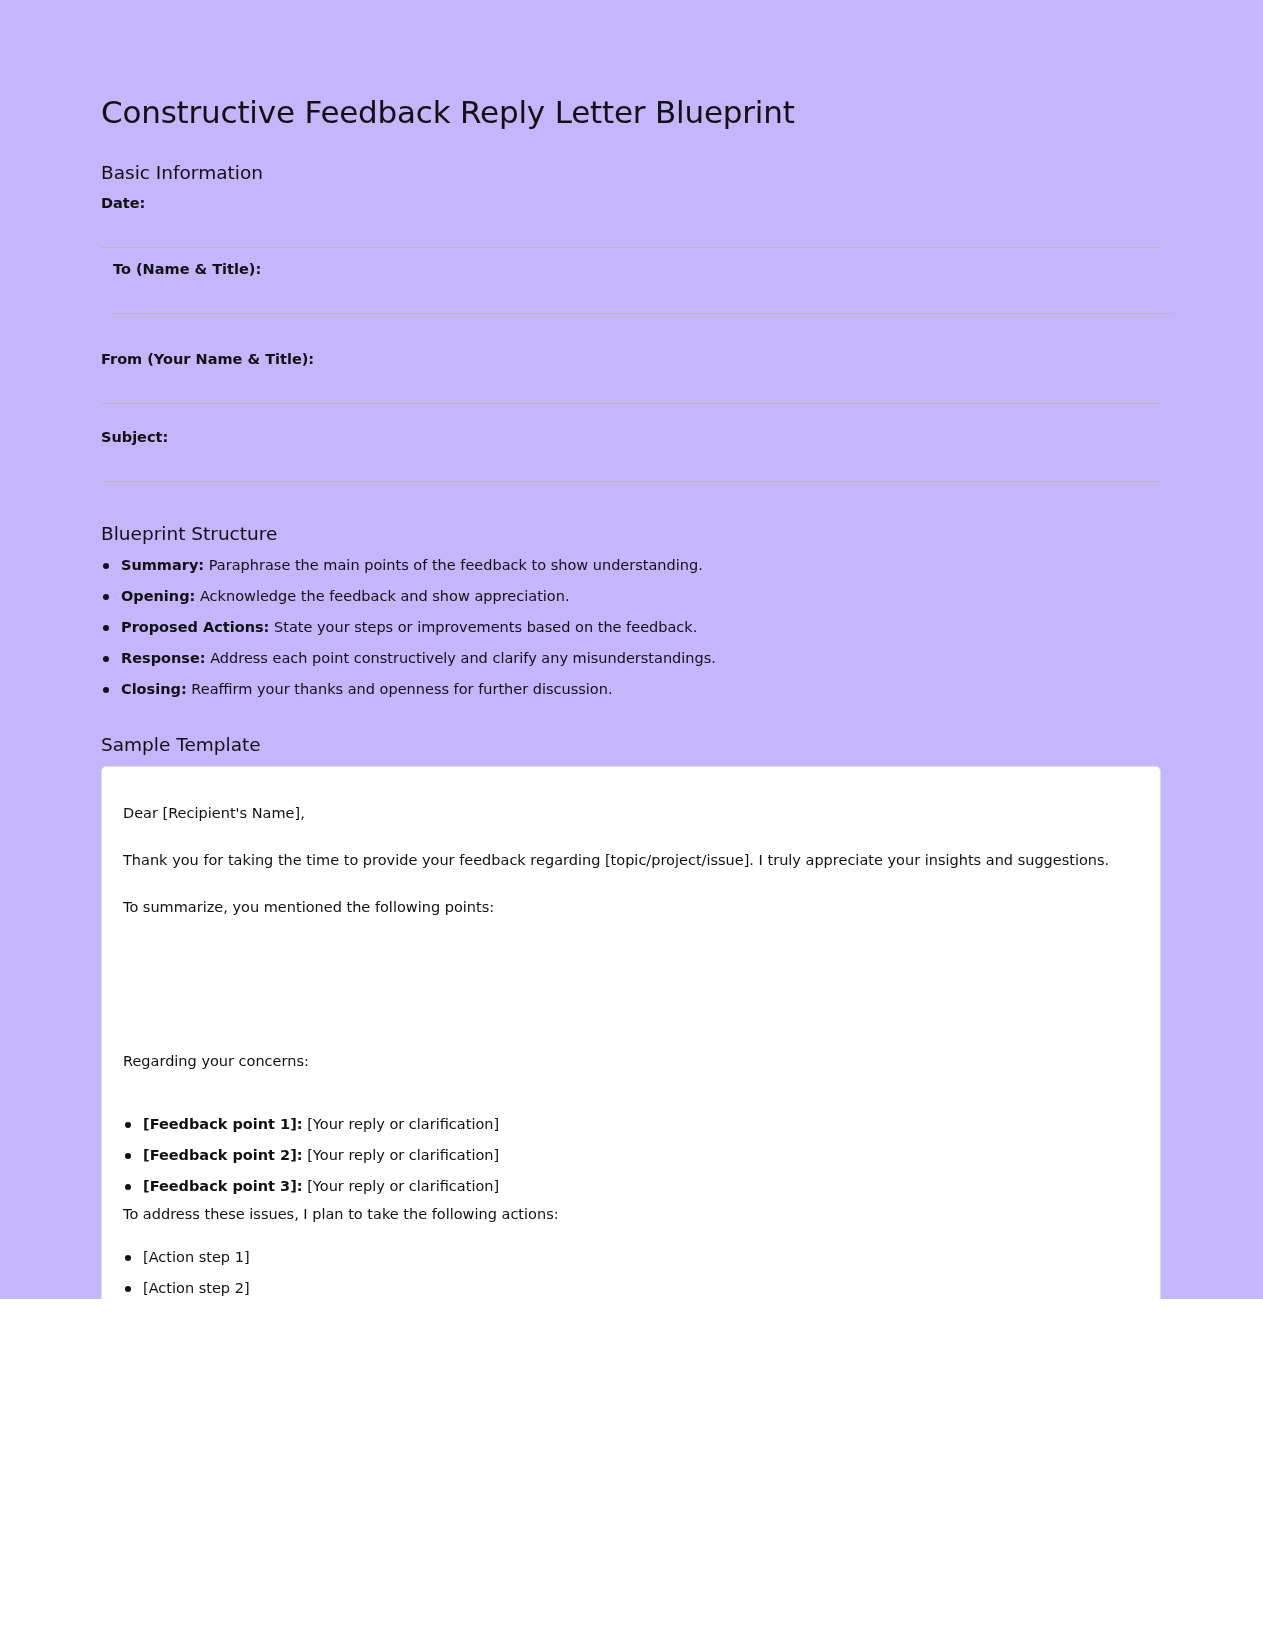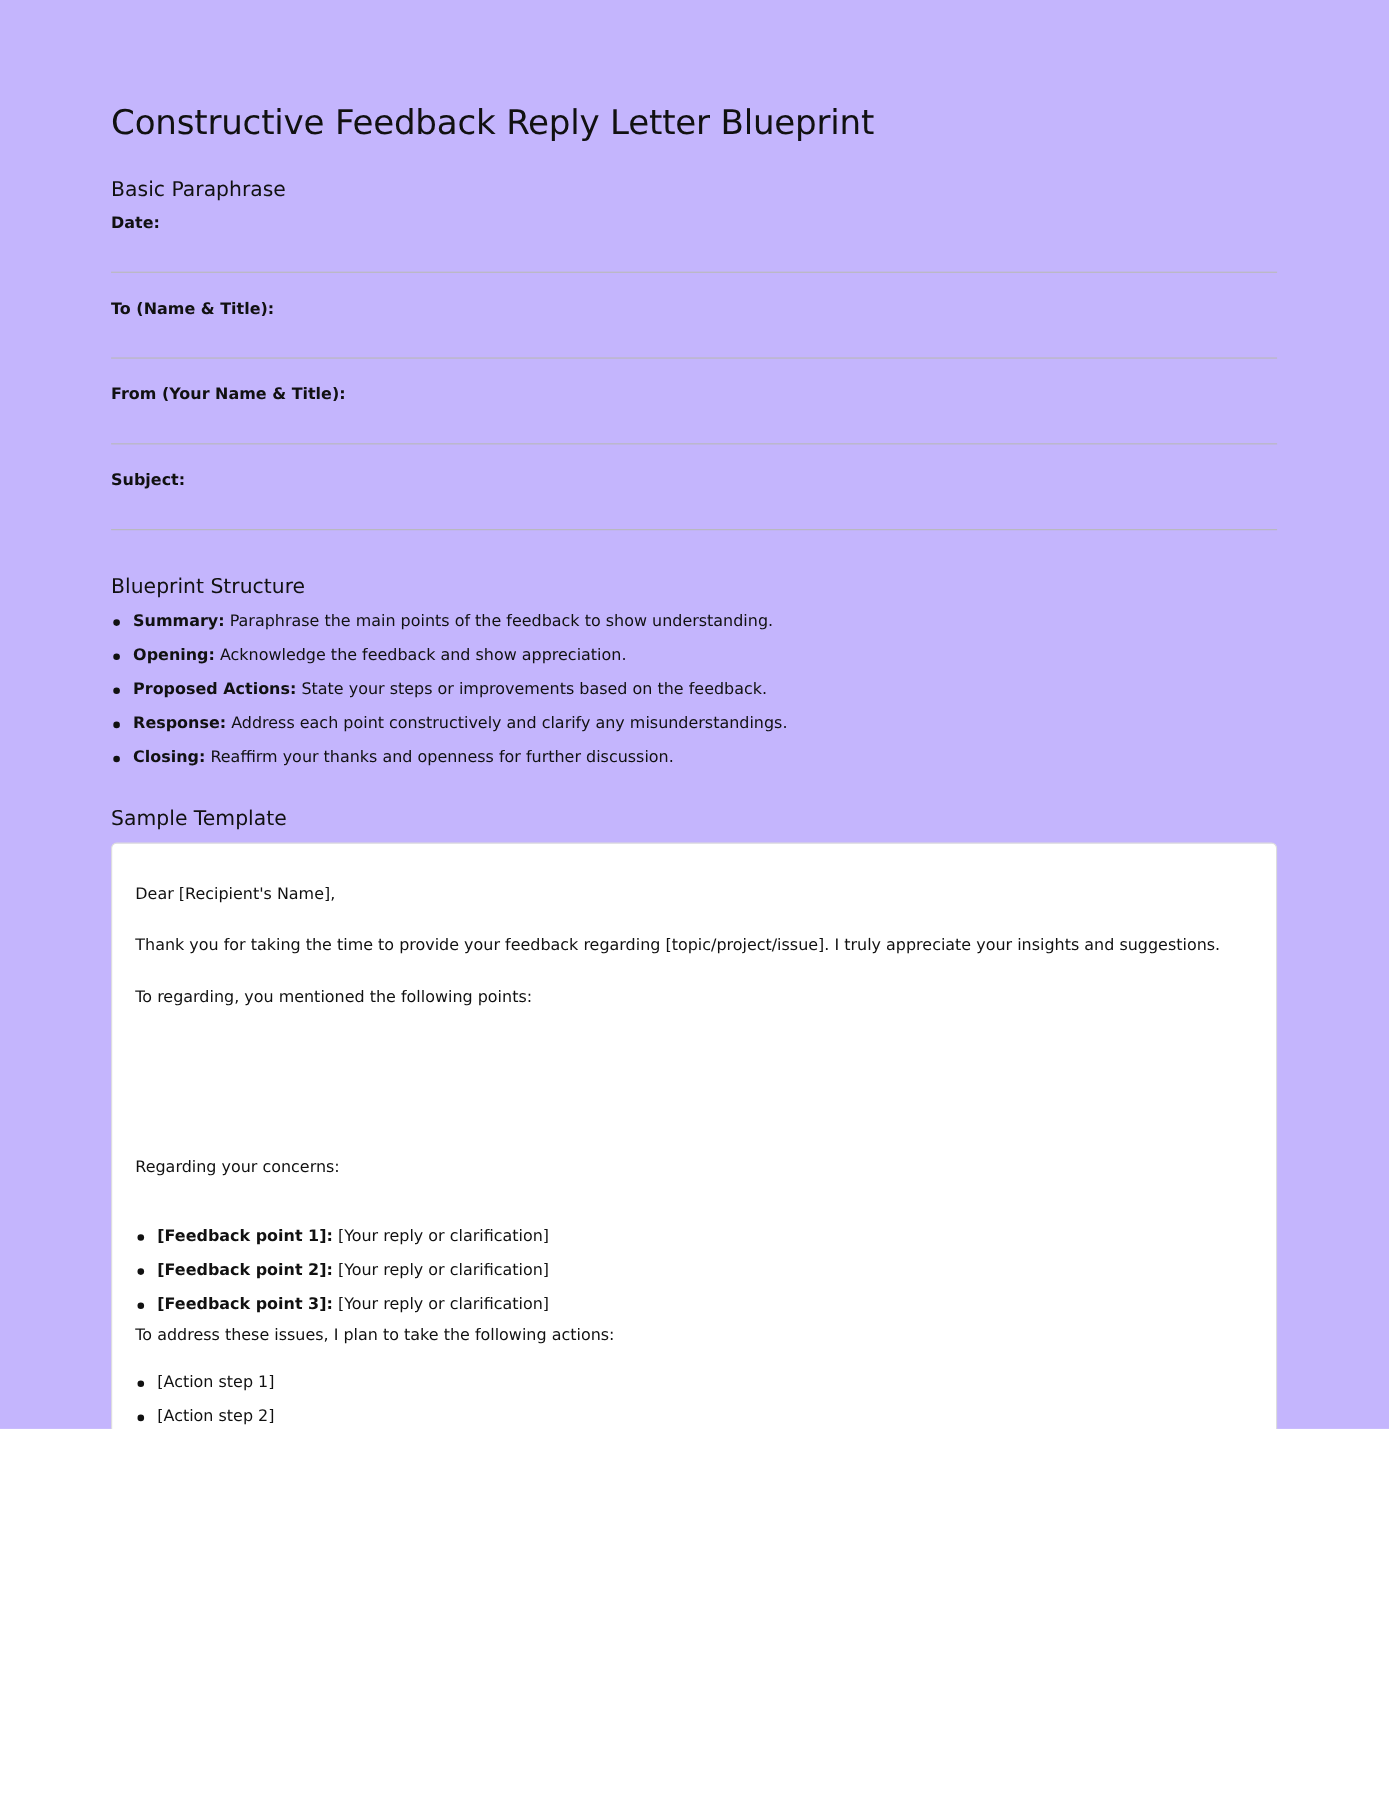--- a/index.html
+++ b/index.html
@@ -150,28 +150,28 @@
     }
   </style>
 </head>
 <body>
 
 <div class="viewport">
   <div class="page">
 
     <h1 class="title">Constructive Feedback Reply Letter Blueprint</h1>
 
-    <h2 class="section" style="top:162px;">Basic Paraphrase</h2>
+    <h2 class="section" style="top:162px;">Basic Information</h2>
 
     <div class="field" style="top:195px;">
       <label class="field-label">Date:</label>
       <input class="field-input" type="text" value="" style="">
     </div>
 
-    <div class="field" style="top:273px;">
+    <div class="field" style="top:261px;margin-left:12px;">
       <label class="field-label">To (Name &amp; Title):</label>
       <input class="field-input" type="text" value="" style="">
     </div>
 
     <div class="field" style="top:351px;">
       <label class="field-label">From (Your Name &amp; Title):</label>
       <input class="field-input" type="text" value="" style="">
     </div>
 
     <div class="field" style="top:429px;">
@@ -187,21 +187,21 @@
       <li><span class="bold">Proposed Actions:</span><span> State your steps or improvements based on the feedback.</span></li>
       <li><span class="bold">Response:</span><span> Address each point constructively and clarify any misunderstandings.</span></li>
       <li><span class="bold">Closing:</span><span> Reaffirm your thanks and openness for further discussion.</span></li>
     </ul>
 
     <h2 class="section" style="top:734px;">Sample Template</h2>
 
     <div class="template-box">
       <p class="tpl-para" style="top:36px;">Dear [Recipient's Name],</p>
       <p class="tpl-para" style="top:83px;">Thank you for taking the time to provide your feedback regarding [topic/project/issue]. I truly appreciate your insights and suggestions.</p>
-      <p class="tpl-para" style="top:130px;">To regarding, you mentioned the following points:</p>
+      <p class="tpl-para" style="top:130px;">To summarize, you mentioned the following points:</p>
 
 
       <p class="tpl-para" style="top:284px;">Regarding your concerns:</p>
 
       <ul class="tpl-list" style="top:327px;margin-top:20px;">
         <li><span class="bold">[Feedback point 1]:</span><span> [Your reply or clarification]</span></li>
         <li><span class="bold">[Feedback point 2]:</span><span> [Your reply or clarification]</span></li>
         <li><span class="bold">[Feedback point 3]:</span><span> [Your reply or clarification]</span></li>
       </ul>
 

